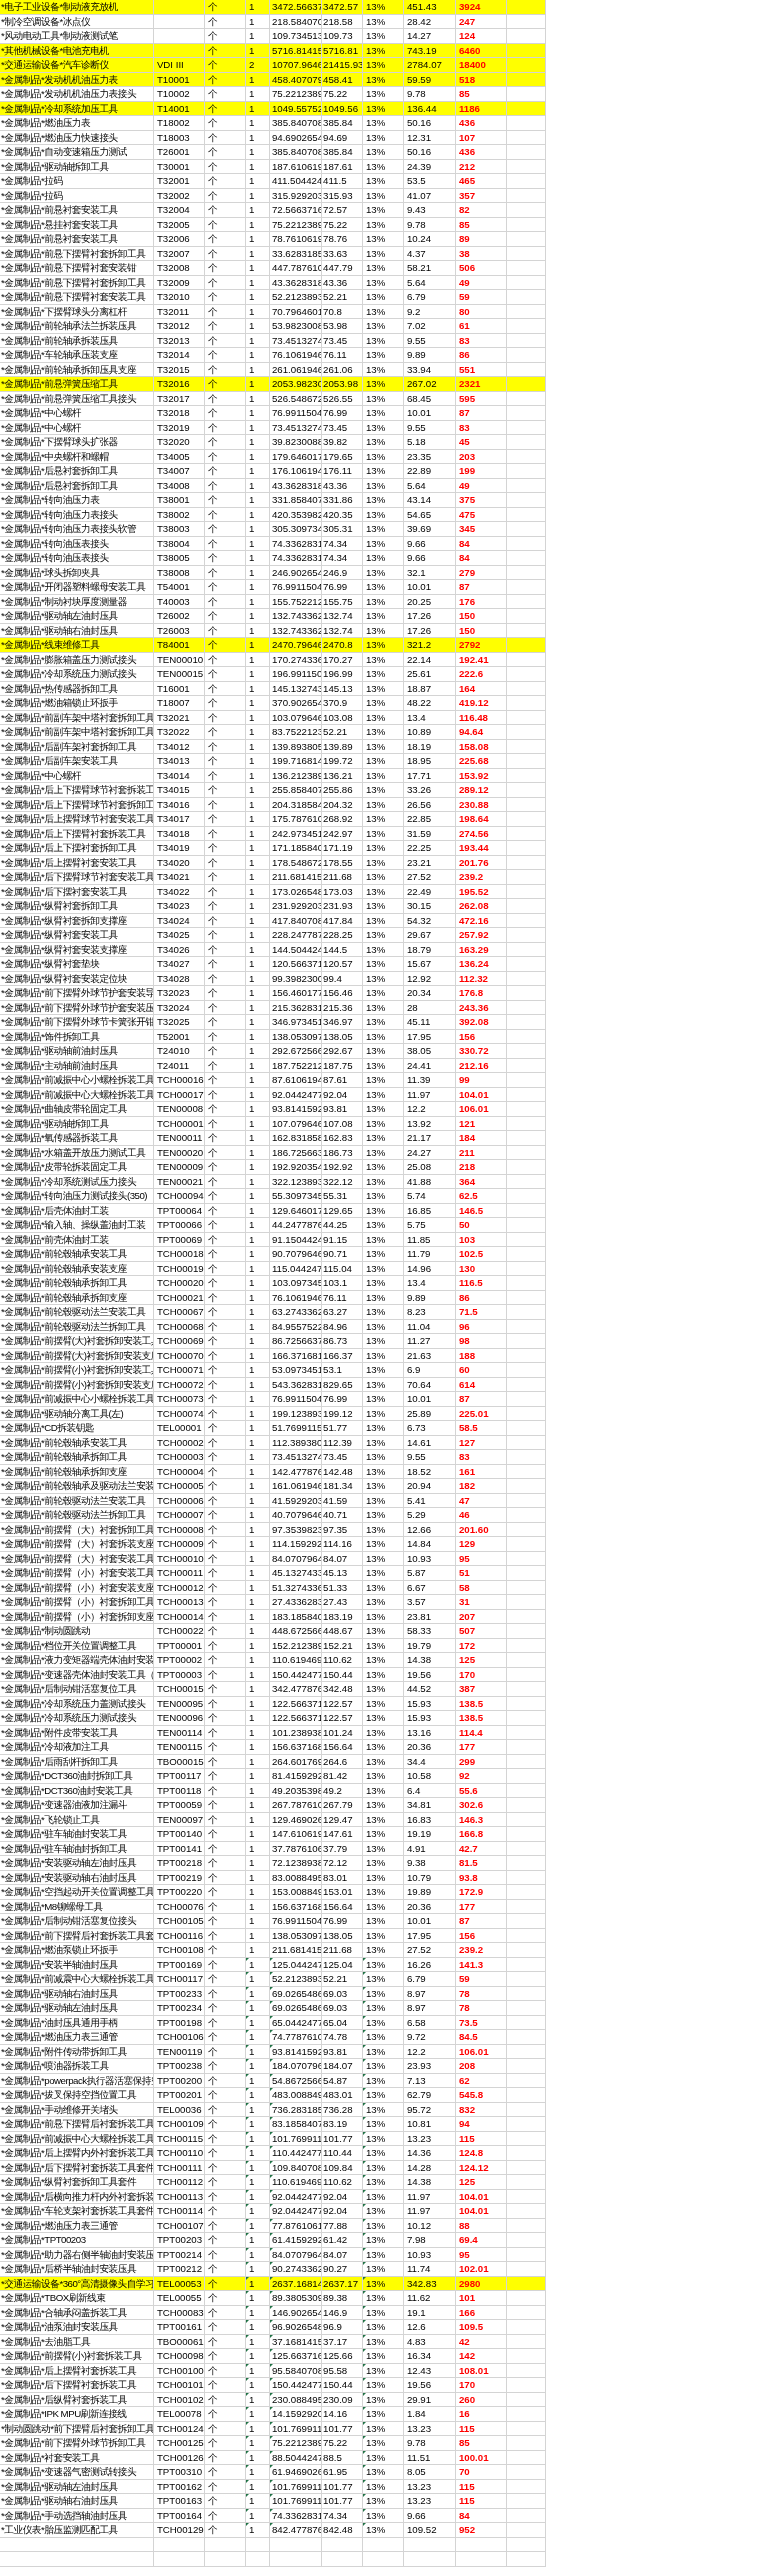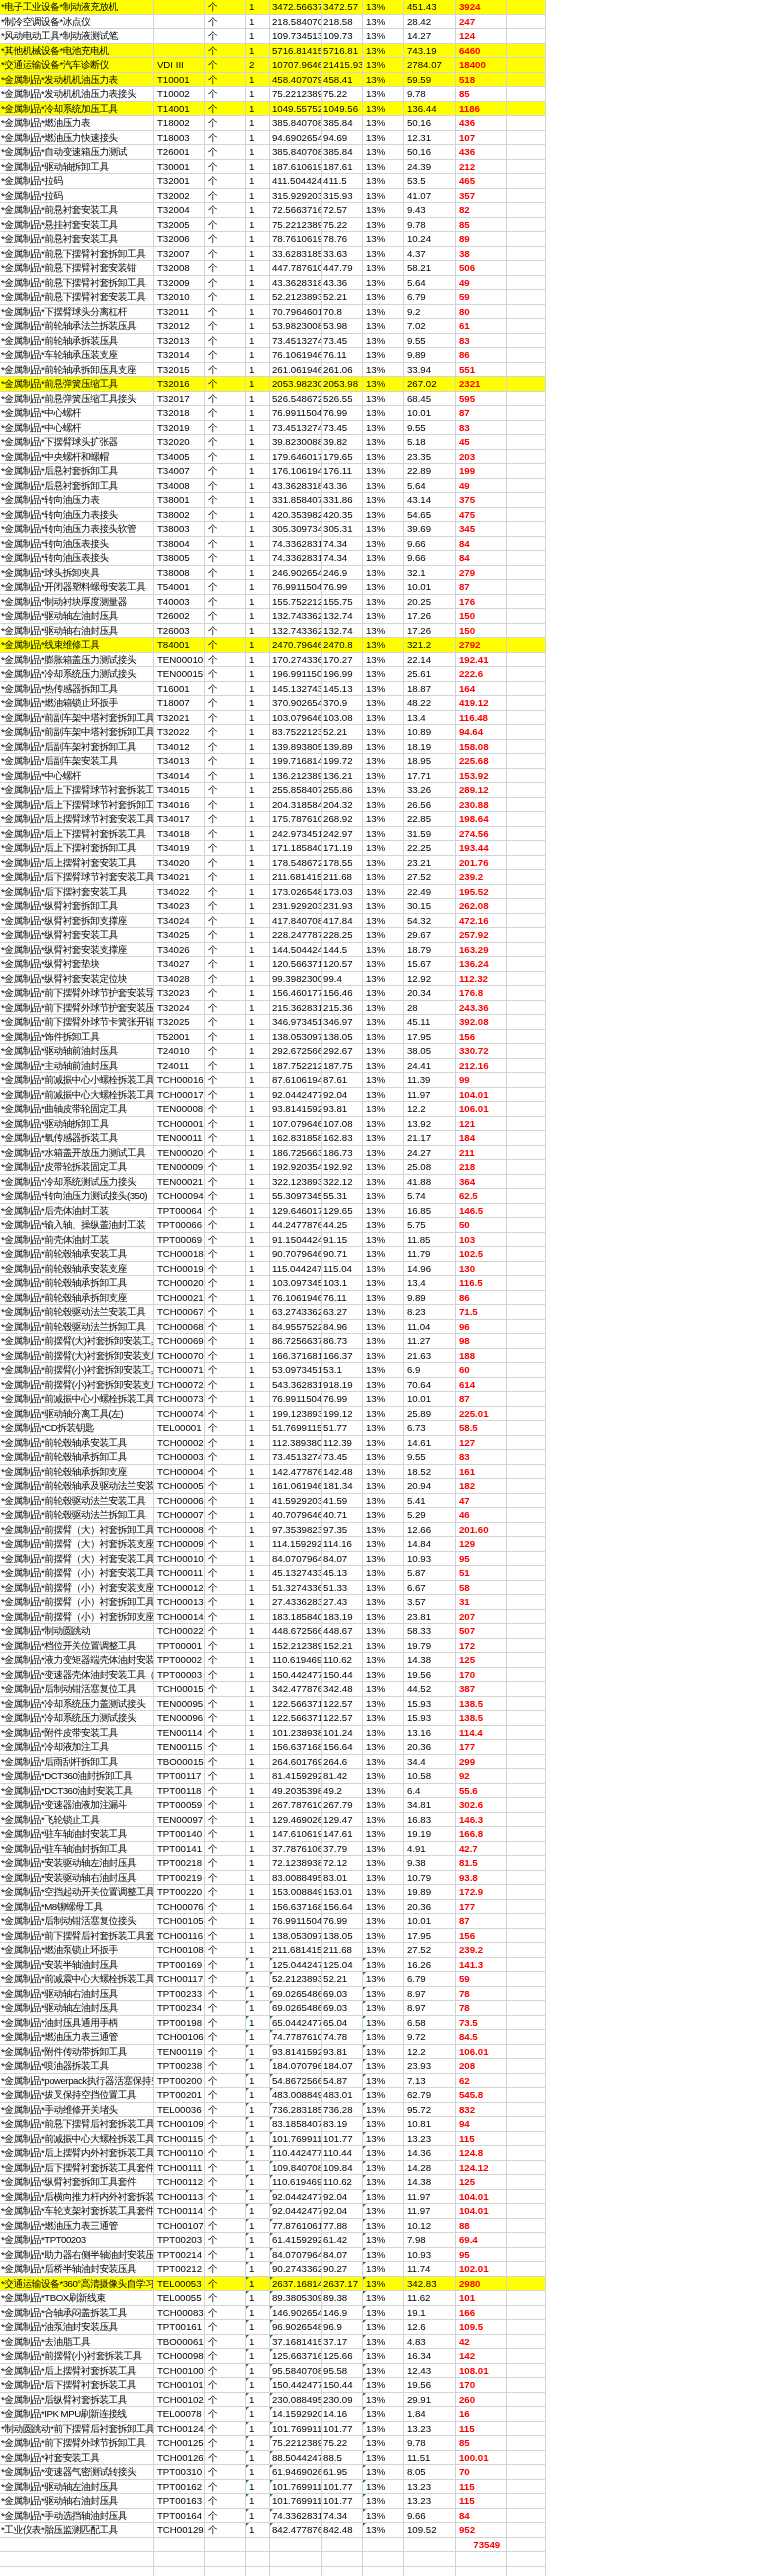--- a/index.html
+++ b/index.html
@@ -1170,21 +1170,21 @@
       <div class="cell cH">6.9</div>
       <div class="cell cI red">60</div>
       <div class="cell cJ"></div>
     </div>
     <div class="row">
       <div class="cell cA">*金属制品*前摆臂(小)衬套拆卸安装支座</div>
       <div class="cell cB">TCH00072</div>
       <div class="cell cC">个</div>
       <div class="cell cD">1</div>
       <div class="cell cE">543.3628319</div>
-      <div class="cell cF">918.19</div>
+      <div class="cell cF">829.65</div>
       <div class="cell cG">13%</div>
       <div class="cell cH">70.64</div>
       <div class="cell cI red">614</div>
       <div class="cell cJ"></div>
     </div>
     <div class="row">
       <div class="cell cA">*金属制品*前减振中心小螺栓拆装工具</div>
       <div class="cell cB">TCH00073</div>
       <div class="cell cC">个</div>
       <div class="cell cD">1</div>
@@ -2122,32 +2122,20 @@
     <div class="row">
       <div class="cell cA">*工业仪表*胎压监测匹配工具</div>
       <div class="cell cB">TCH00129</div>
       <div class="cell cC">个</div>
       <div class="cell cD gt">1</div>
       <div class="cell cE gt">842.4778761</div>
       <div class="cell cF">842.48</div>
       <div class="cell cG gt">13%</div>
       <div class="cell cH">109.52</div>
       <div class="cell cI red">952</div>
-      <div class="cell cJ"></div>
-    </div>
-    <div class="row">
-      <div class="cell cA"></div>
-      <div class="cell cB"></div>
-      <div class="cell cC"></div>
-      <div class="cell cD"></div>
-      <div class="cell cE"></div>
-      <div class="cell cF"></div>
-      <div class="cell cG"></div>
-      <div class="cell cH"></div>
-      <div class="cell cI red tot">73549</div>
       <div class="cell cJ"></div>
     </div>
     <div class="row">
       <div class="cell cA"></div>
       <div class="cell cB"></div>
       <div class="cell cC"></div>
       <div class="cell cD"></div>
       <div class="cell cE"></div>
       <div class="cell cF"></div>
       <div class="cell cG"></div>

